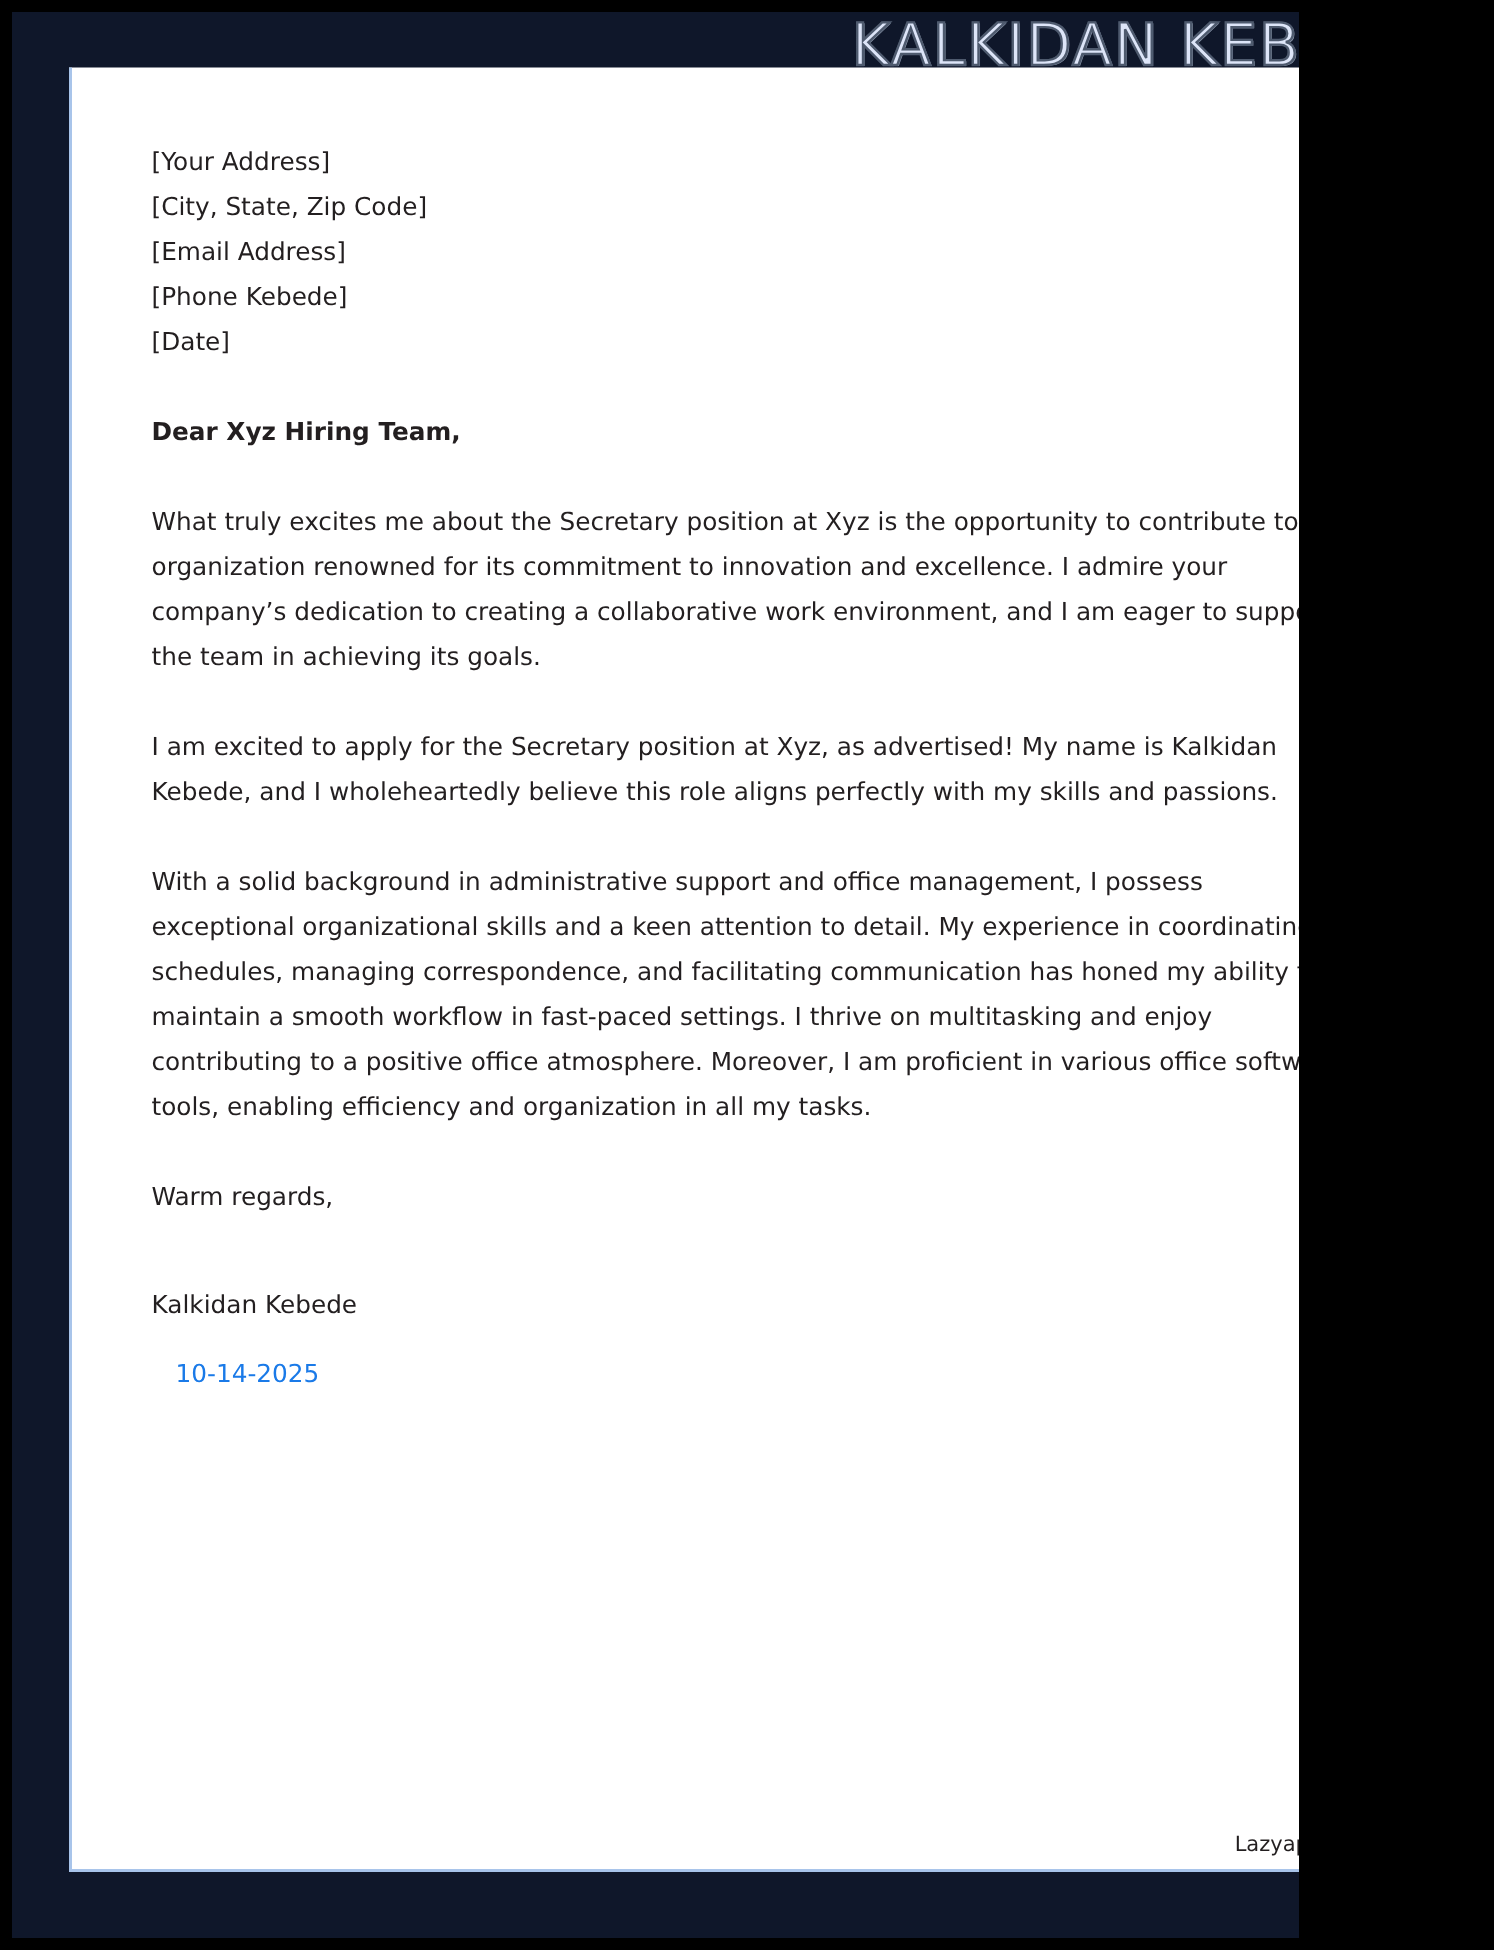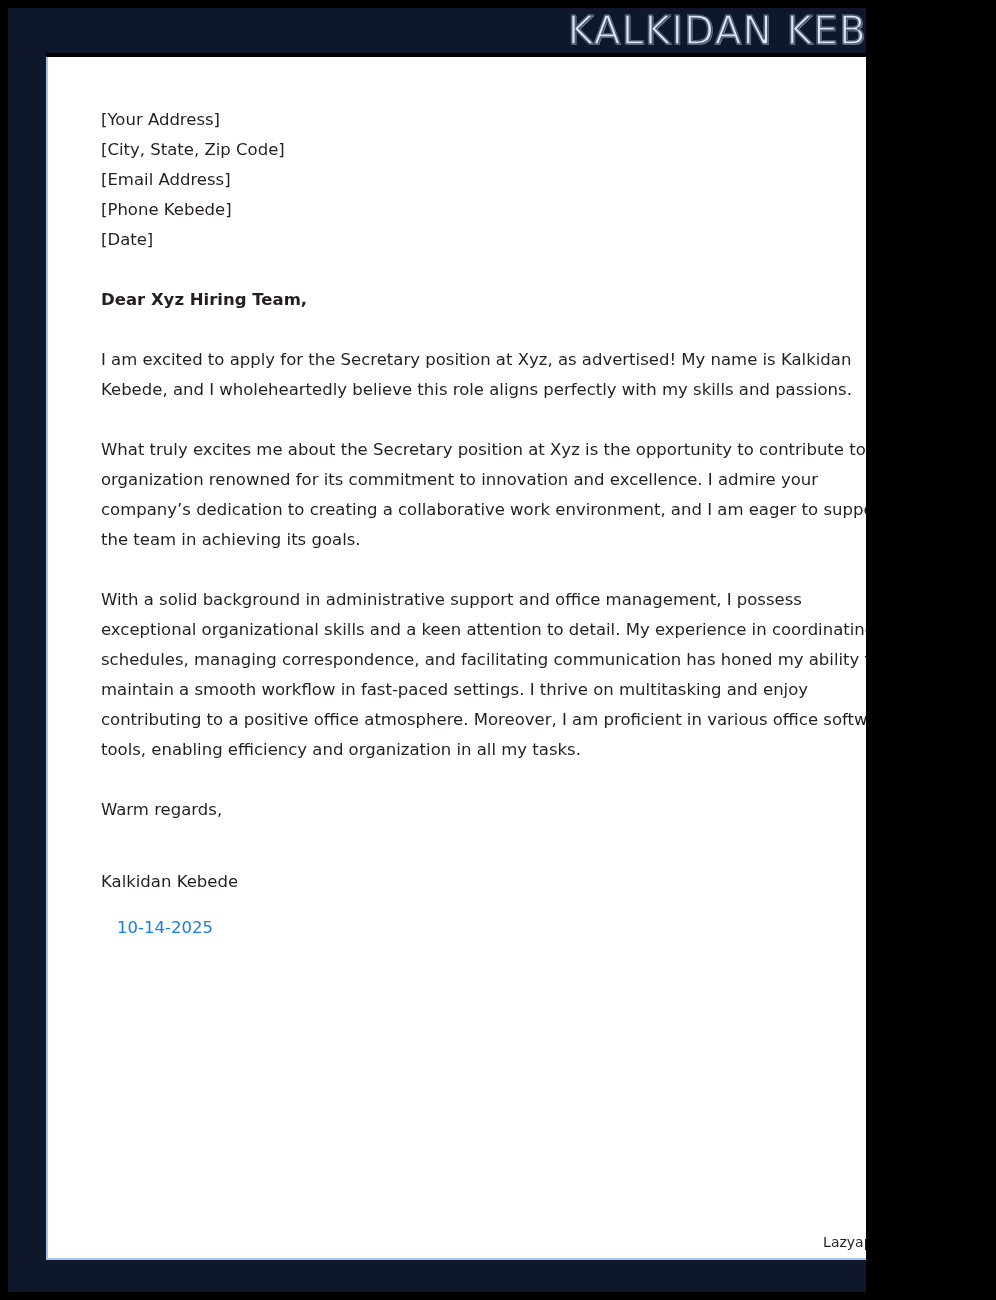--- a/index.html
+++ b/index.html
@@ -61,21 +61,21 @@
     top: 45px;
     width: 900px;
     height: 6px;
     background: #000000;
   }
 
   
   .letter-card {
     position: absolute;
     left: 38px;
-    top: 49px;
+    top: 37px;
     width: 900px;
     height: 1203px;
     background: #ffffff;
     border-left: 2px solid #a8c4ea;
     border-right: 2px solid #a8c4ea;
     border-bottom: 2px solid #a8c4ea;
     box-sizing: border-box;
     overflow: hidden;
   }
 
@@ -147,22 +147,22 @@
       <div class="address-block">
         <div class="address-line">[Your Address]</div>
         <div class="address-line">[City, State, Zip Code]</div>
         <div class="address-line">[Email Address]</div>
         <div class="address-line">[Phone Kebede]</div>
         <div class="address-line">[Date]</div>
       </div>
 
       <div class="salutation">Dear Xyz Hiring Team,</div>
 
+      <p class="para">What truly excites me about the Secretary position at Xyz is the opportunity to contribute to an organization renowned for its commitment to innovation and excellence. I admire your company’s dedication to creating a collaborative work environment, and I am eager to support the team in achieving its goals.</p>
       <p class="para">I am excited to apply for the Secretary position at Xyz, as advertised! My name is Kalkidan Kebede, and I wholeheartedly believe this role aligns perfectly with my skills and passions.</p>
-      <p class="para">What truly excites me about the Secretary position at Xyz is the opportunity to contribute to an organization renowned for its commitment to innovation and excellence. I admire your company’s dedication to creating a collaborative work environment, and I am eager to support the team in achieving its goals.</p>
       <p class="para">With a solid background in administrative support and office management, I possess exceptional organizational skills and a keen attention to detail. My experience in coordinating schedules, managing correspondence, and facilitating communication has honed my ability to maintain a smooth workflow in fast-paced settings. I thrive on multitasking and enjoy contributing to a positive office atmosphere. Moreover, I am proficient in various office software tools, enabling efficiency and organization in all my tasks.</p>
 
       <div class="closing">Warm regards,</div>
 
       <div class="signature-name">Kalkidan Kebede</div>
       <div class="signature-date">10-14-2025</div>
 
     </div>
 
     <div class="footer-mark">Lazyapply.com</div>

